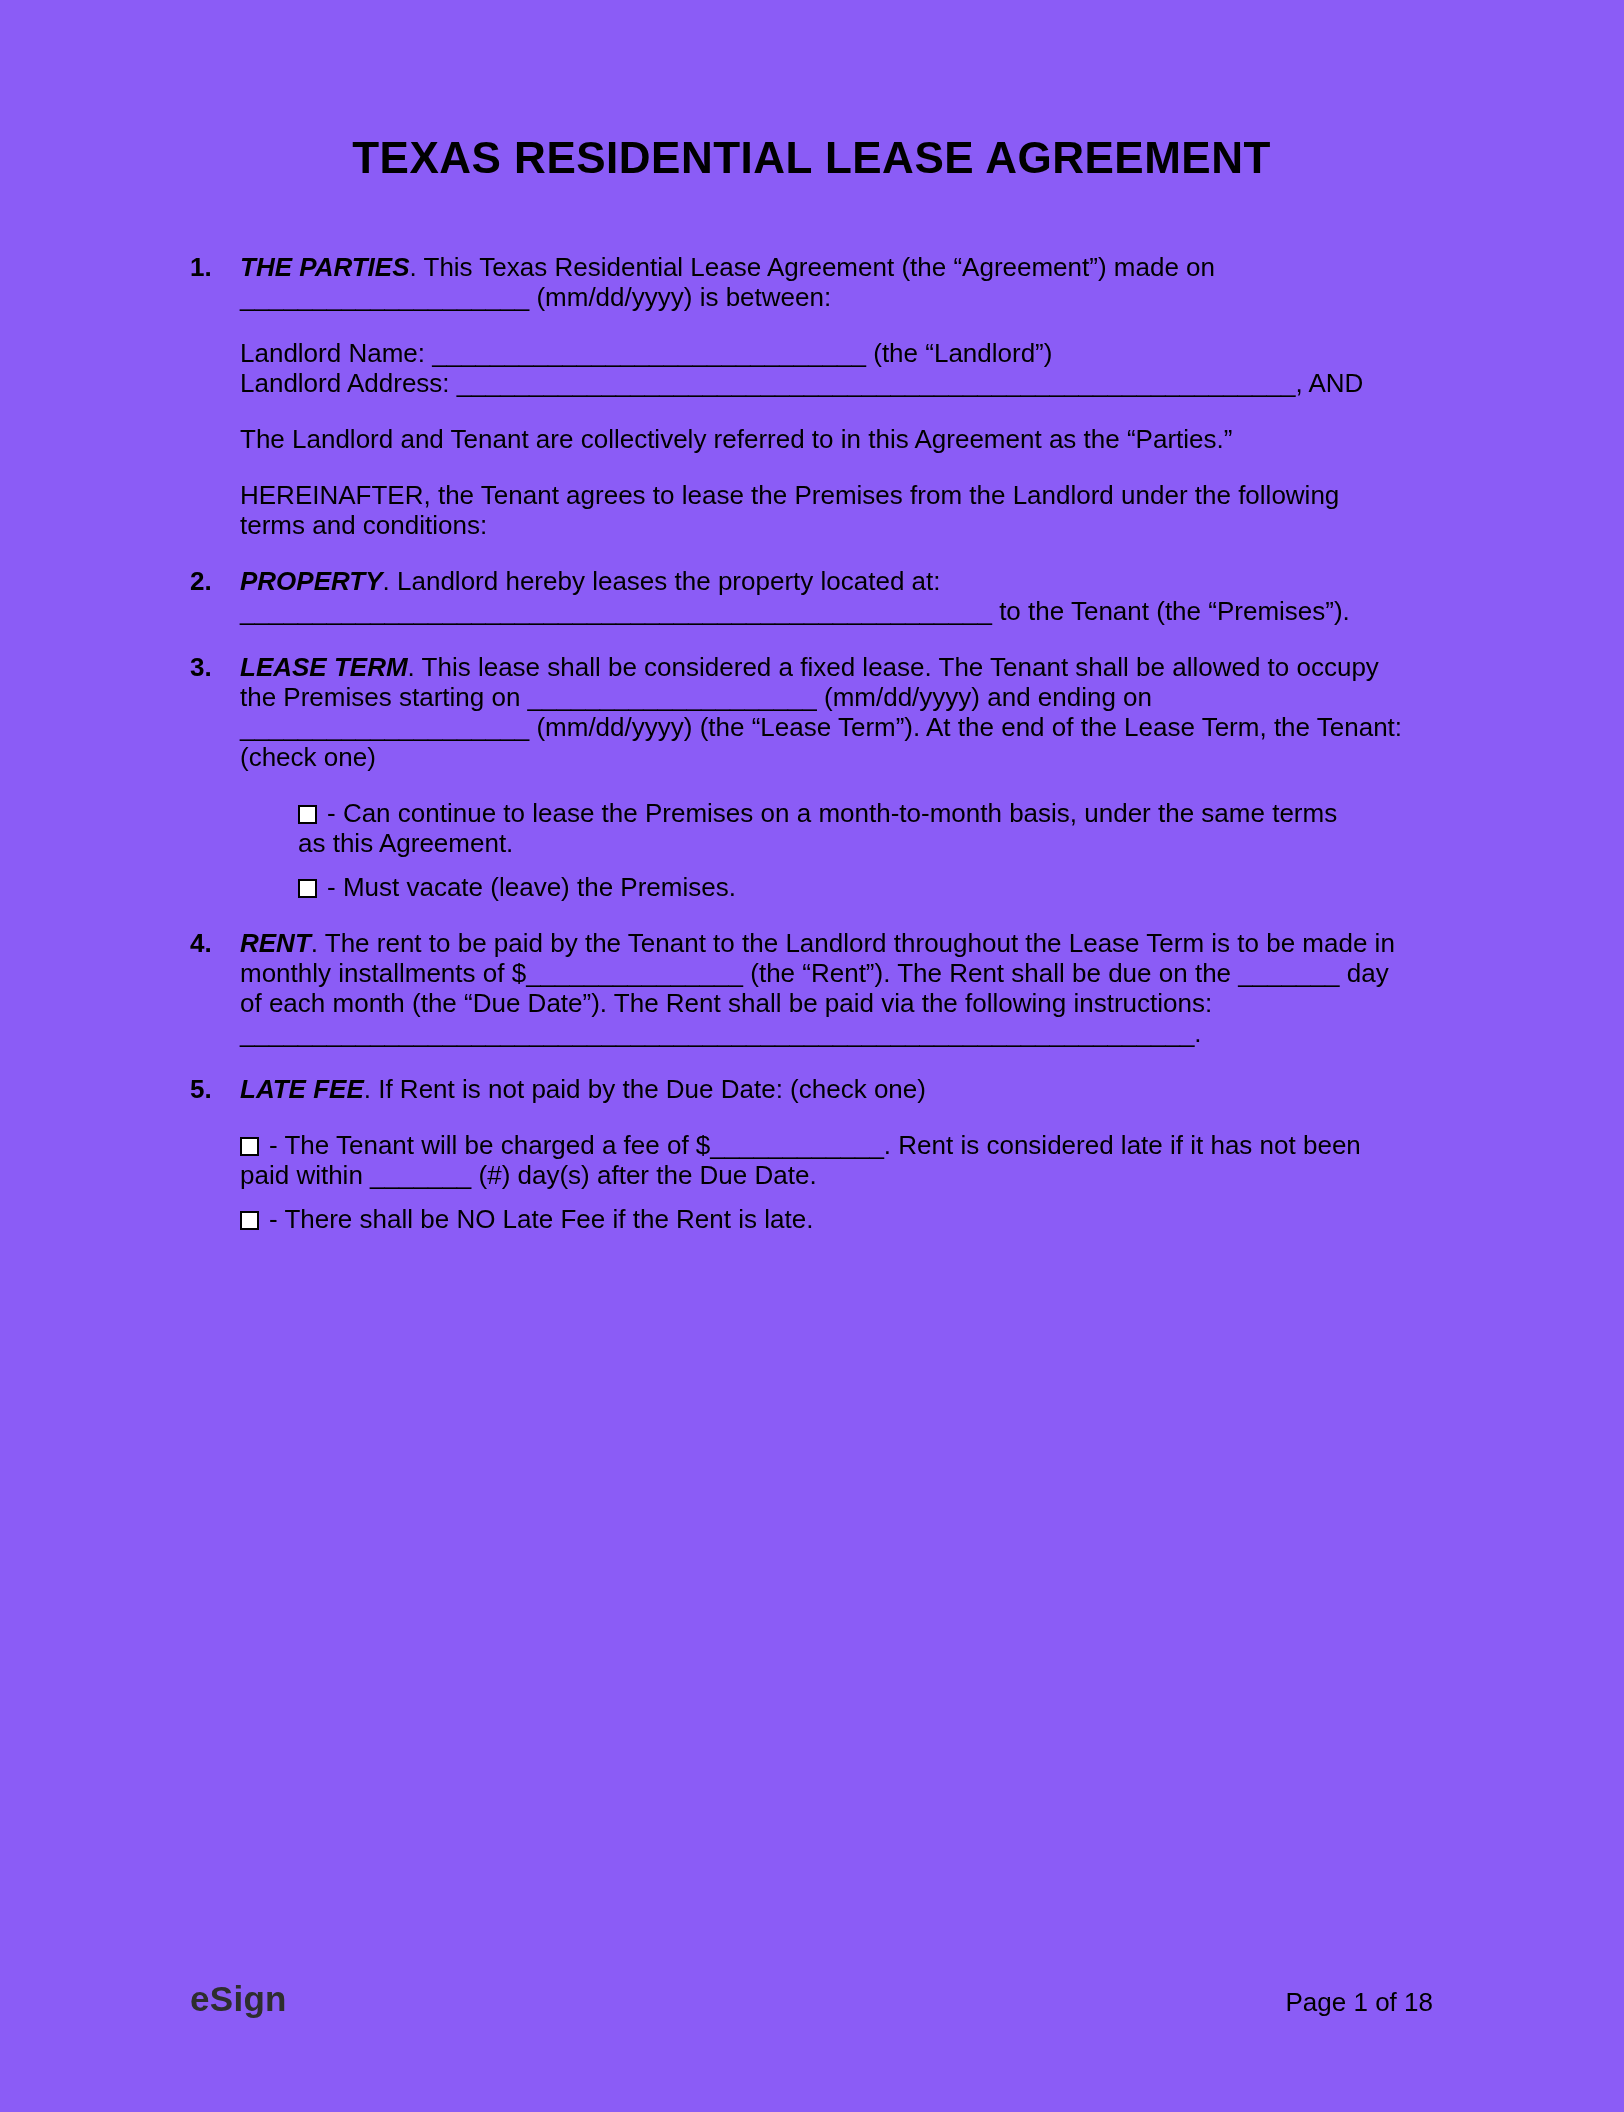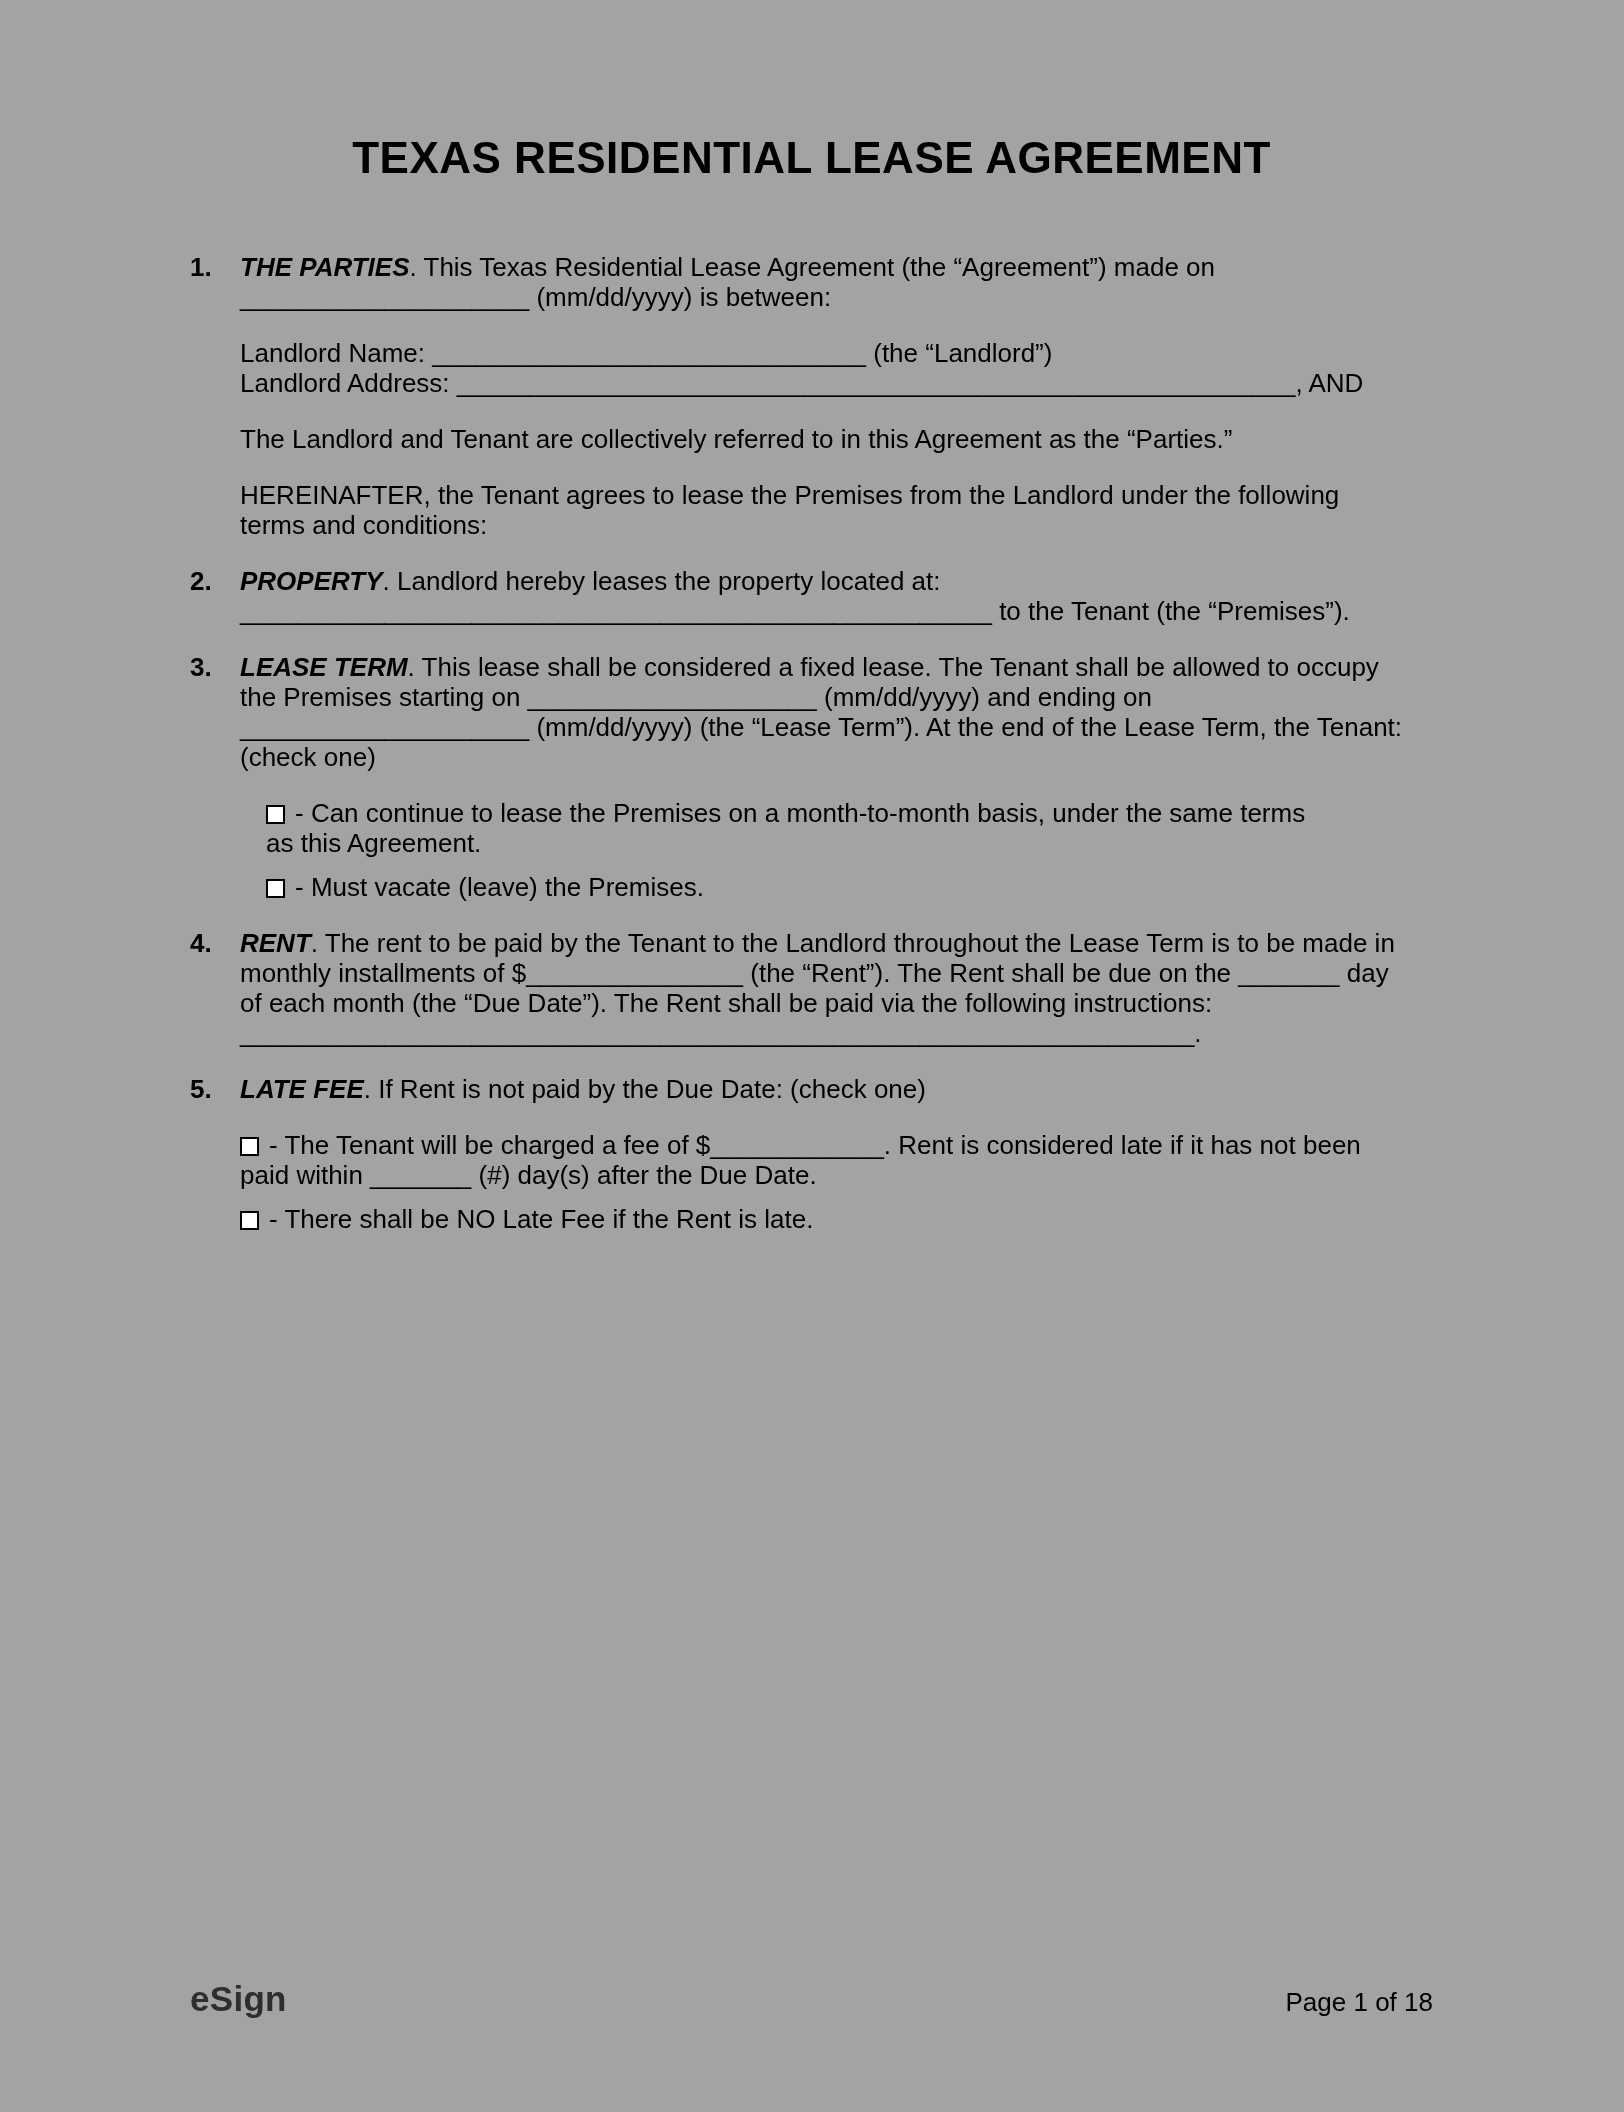--- a/index.html
+++ b/index.html
@@ -1,21 +1,21 @@
 <!DOCTYPE html>
 <html><head>
 <meta charset="utf-8">
 <style>
   * { box-sizing: border-box; }
   html, body { margin: 0; padding: 0; background: #ffffff; }
   .page {
     position: relative;
     width: 1624px;
     height: 2112px;
-    background: #a3a3a3;
+    background: #8b5cf6;
     font-family: "Liberation Sans", "DejaVu Sans", sans-serif;
     color: #000000;
     font-size: 26px;
     line-height: 30px;
     overflow: hidden;
   }
   .content {
     padding: 132px 191px 0 190px;
   }
   h1.doc-title {
@@ -37,21 +37,21 @@
   }
   .sec-body {
     width: 1165px;
     flex: 0 0 1165px;
   }
   p { margin: 0 0 26px 0; }
   .sec-body p:last-child { margin-bottom: 0; }
   .b { font-weight: bold; font-style: italic; }
   .opt { margin-bottom: 14px; }
   .opt.indent {
-    margin-left: 26px;
+    margin-left: 58px;
     width: 1040px;
   }
   .note { margin-top: 12px; }
   .checkbox {
     display: inline-block;
     width: 19px;
     height: 19px;
     border: 2px solid #000;
     background: #fff;
     vertical-align: -2px;

